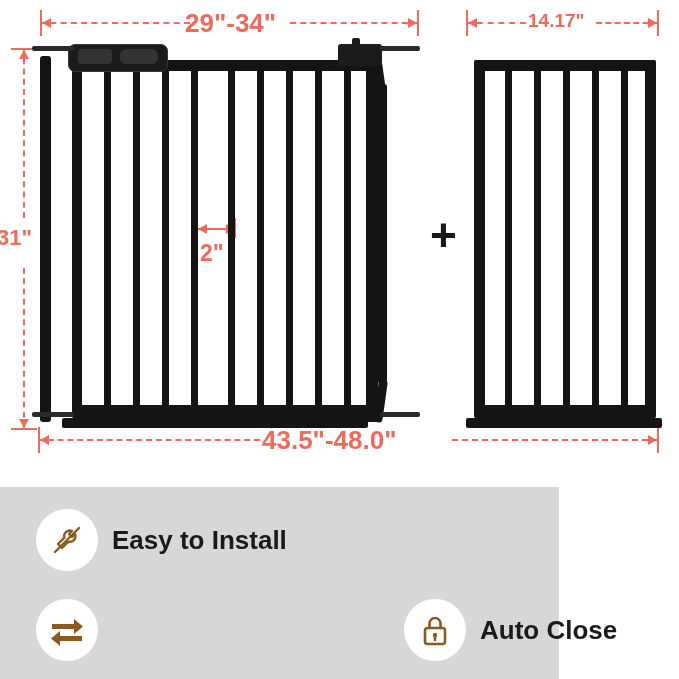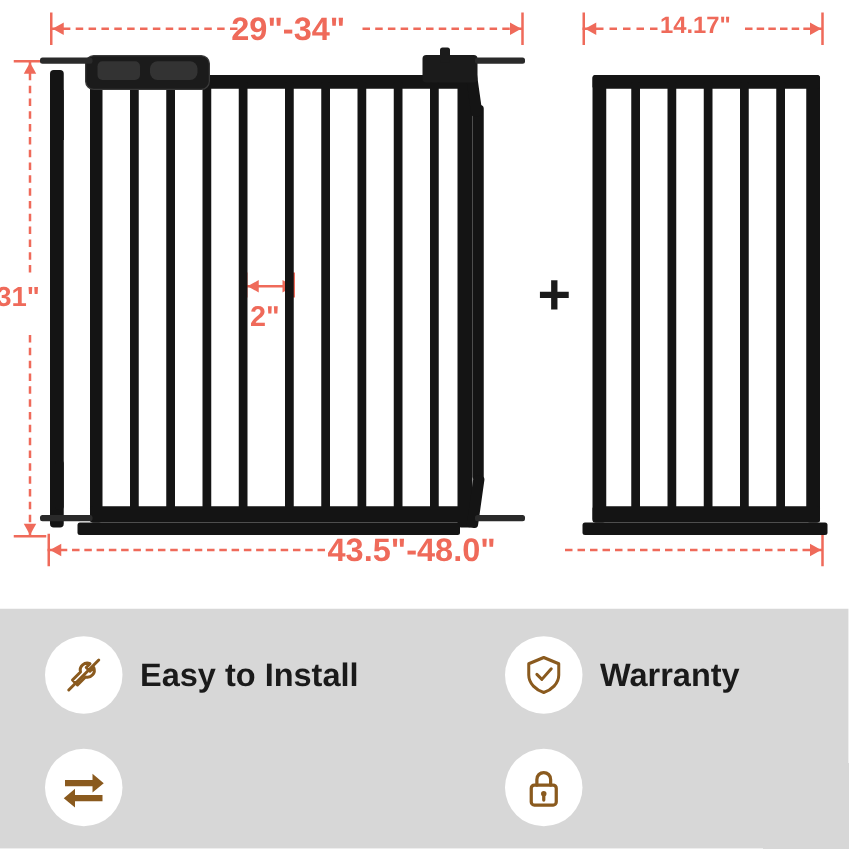--- a/index.html
+++ b/index.html
@@ -135,21 +135,21 @@
     color: #1a1a1a;
     font-weight: bold;
     font-family: "Liberation Sans", sans-serif;
   }
 
   
   #features {
     position: absolute;
     left: 0;
     top: 487px;
-    width: 679px;
+    width: 559px;
     height: 192px;
     background: #d7d7d7;
   }
   .feature {
     position: absolute;
     display: flex;
     align-items: center;
   }
   .feature-circle {
     width: 62px;
@@ -285,31 +285,20 @@
         <svg width="40" height="40" viewBox="0 0 40 40" aria-hidden="true">
           <g fill="none" stroke="#8a5a1e" stroke-width="2.4" stroke-linecap="round" stroke-linejoin="round">
             <path d="M25 11a5.6 5.6 0 0 0-7.6 6.6L11 24l4 4 6.4-6.4A5.6 5.6 0 0 0 28 14l-3 3-3-3 3-3z"></path>
             <line x1="8" y1="32" x2="32" y2="8"></line>
           </g>
         </svg>
       </div>
       <div class="feature-label">Easy to Install</div>
     </div>
 
-    <div class="feature" style="left:404px; top:22px;">
-      <div class="feature-circle">
-        <svg width="40" height="40" viewBox="0 0 40 40" aria-hidden="true">
-          <g fill="none" stroke="#8a5a1e" stroke-width="2.4" stroke-linecap="round" stroke-linejoin="round">
-            <path d="M20 6 L32 11 V20 C32 27 26 32 20 34 C14 32 8 27 8 20 V11 Z"></path>
-            <polyline points="14.5,19.5 18.5,23.5 26,15"></polyline>
-          </g>
-        </svg>
-      </div>
-      <div class="feature-label">Warranty</div>
-    </div>
 
     <div class="feature" style="left:36px; top:112px;">
       <div class="feature-circle">
         <svg width="42" height="42" viewBox="0 0 42 42" aria-hidden="true">
           <g fill="#8a5a1e">
             <path d="M6 15 h22 v-5 l9 7.5 -9 7.5 v-5 H6 z"></path>
             <path d="M36 27 h-22 v-5 l-9 7.5 9 7.5 v-5 h22 z"></path>
           </g>
         </svg>
       </div>
@@ -319,16 +308,17 @@
       <div class="feature-circle">
         <svg width="40" height="40" viewBox="0 0 40 40" aria-hidden="true">
           <g fill="none" stroke="#8a5a1e" stroke-width="2.6" stroke-linecap="round" stroke-linejoin="round">
             <rect x="10" y="18" width="20" height="16" rx="2.5"></rect>
             <path d="M14.5 18 v-4.5 a5.5 5.5 0 0 1 11 0 V18"></path>
             <circle cx="20" cy="25" r="2.2" fill="#8a5a1e" stroke="none"></circle>
             <line x1="20" y1="26.5" x2="20" y2="30"></line>
           </g>
         </svg>
       </div>
+      <div class="feature-label">Auto Close</div>
     </div>
 
   </div>
 </div>
 
 </body></html>

